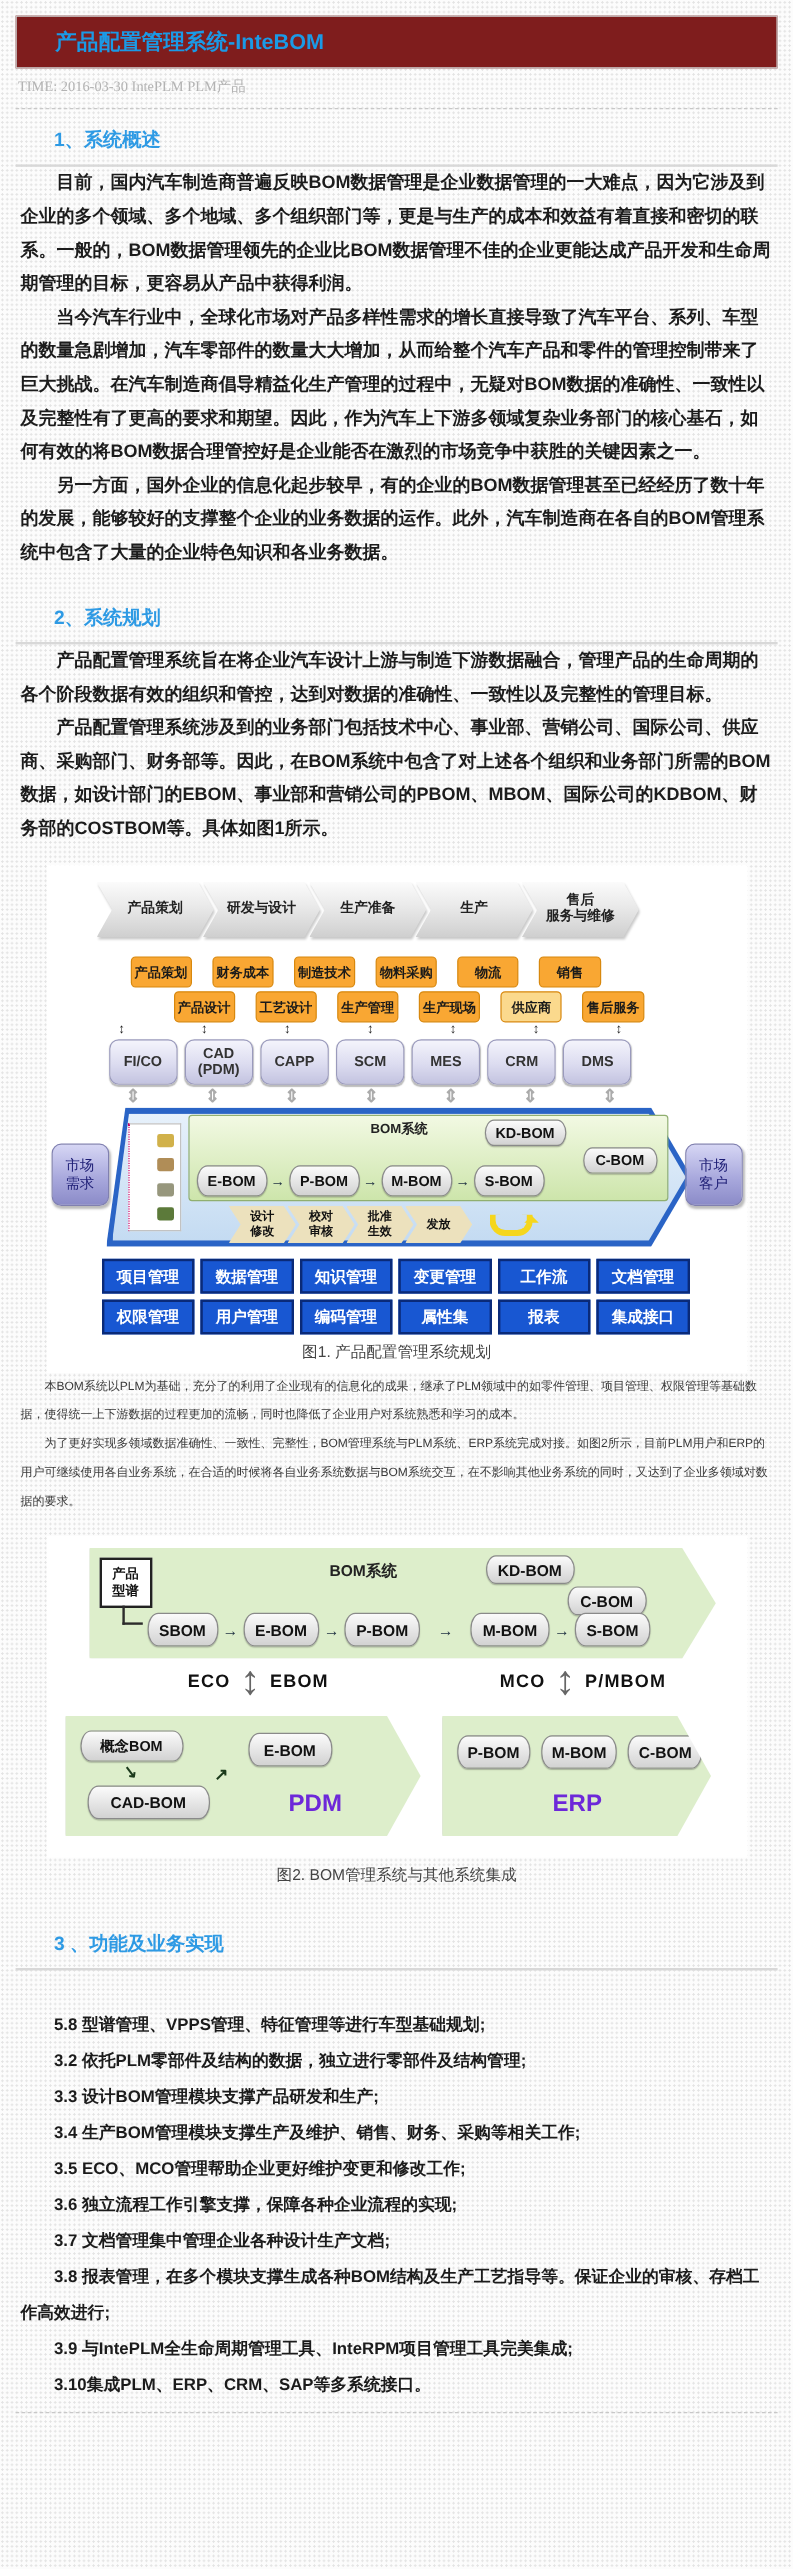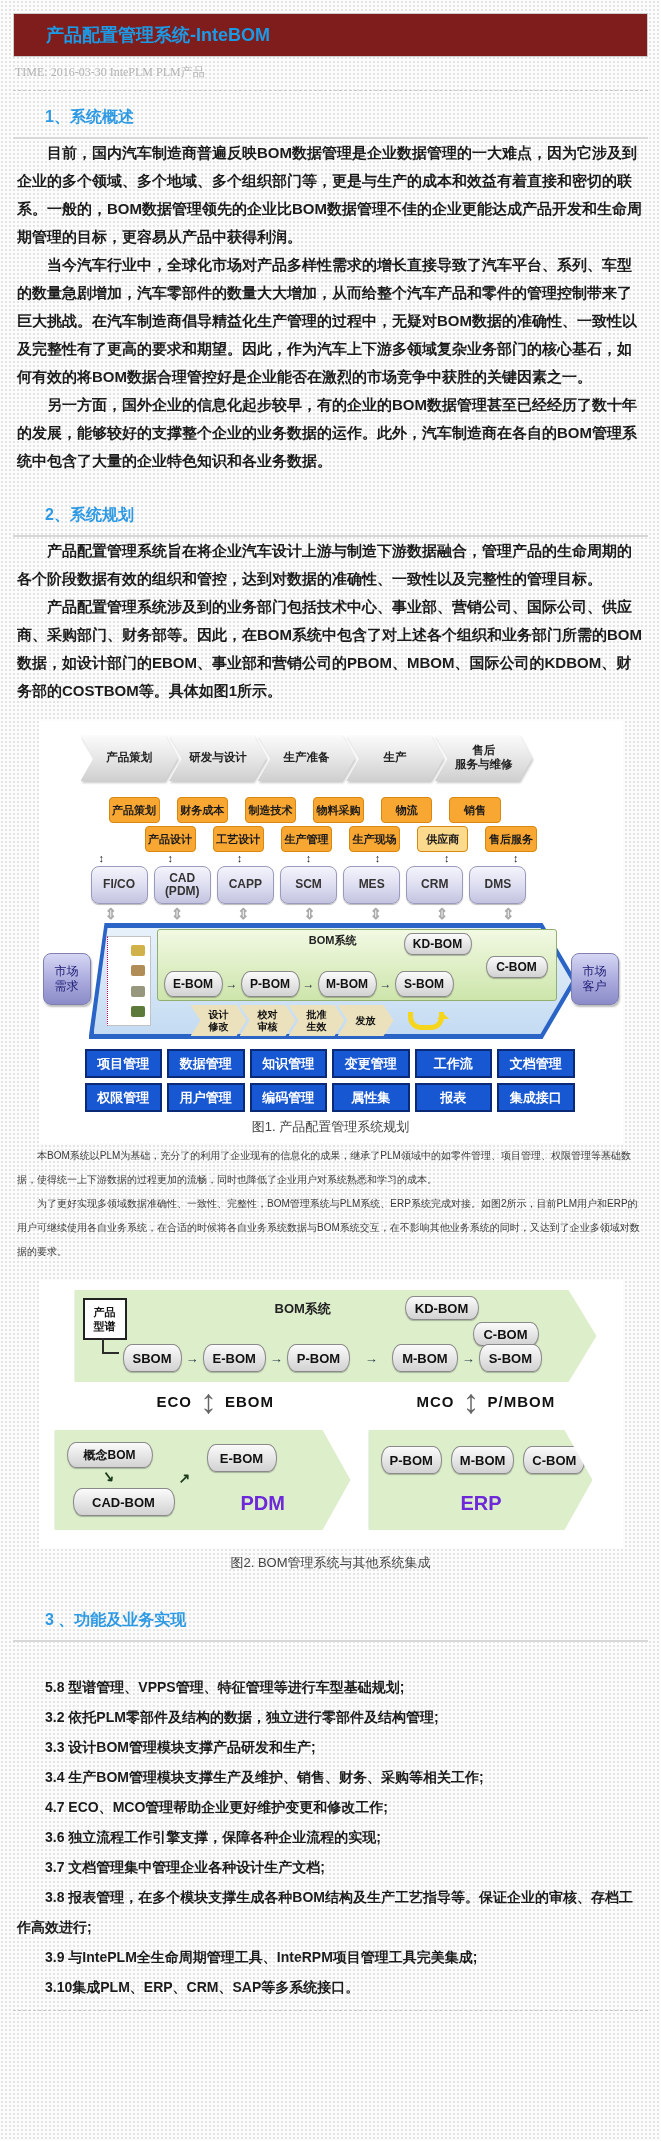--- a/index.html
+++ b/index.html
@@ -337,21 +337,21 @@
     </div>
   </div>
   <div class="fig-caption">图2. BOM管理系统与其他系统集成</div>
 
   <h2 class="sec-head mt">3 、功能及业务实现</h2>
   <div class="items">
     <div class="item">5.8 型谱管理、VPPS管理、特征管理等进行车型基础规划;</div>
     <div class="item">3.2 依托PLM零部件及结构的数据，独立进行零部件及结构管理;</div>
     <div class="item">3.3 设计BOM管理模块支撑产品研发和生产;</div>
     <div class="item">3.4 生产BOM管理模块支撑生产及维护、销售、财务、采购等相关工作;</div>
-    <div class="item">4.7 ECO、MCO管理帮助企业更好维护变更和修改工作;</div>
+    <div class="item">3.5 ECO、MCO管理帮助企业更好维护变更和修改工作;</div>
     <div class="item">3.6 独立流程工作引擎支撑，保障各种企业流程的实现;</div>
     <div class="item">3.7 文档管理集中管理企业各种设计生产文档;</div>
     <div class="item">3.8 报表管理，在多个模块支撑生成各种BOM结构及生产工艺指导等。保证企业的审核、存档工作高效进行;</div>
     <div class="item">3.9 与IntePLM全生命周期管理工具、InteRPM项目管理工具完美集成;</div>
     <div class="item">3.10集成PLM、ERP、CRM、SAP等多系统接口。</div>
   </div>
   <hr class="end-dash">
 
 </div>
 

